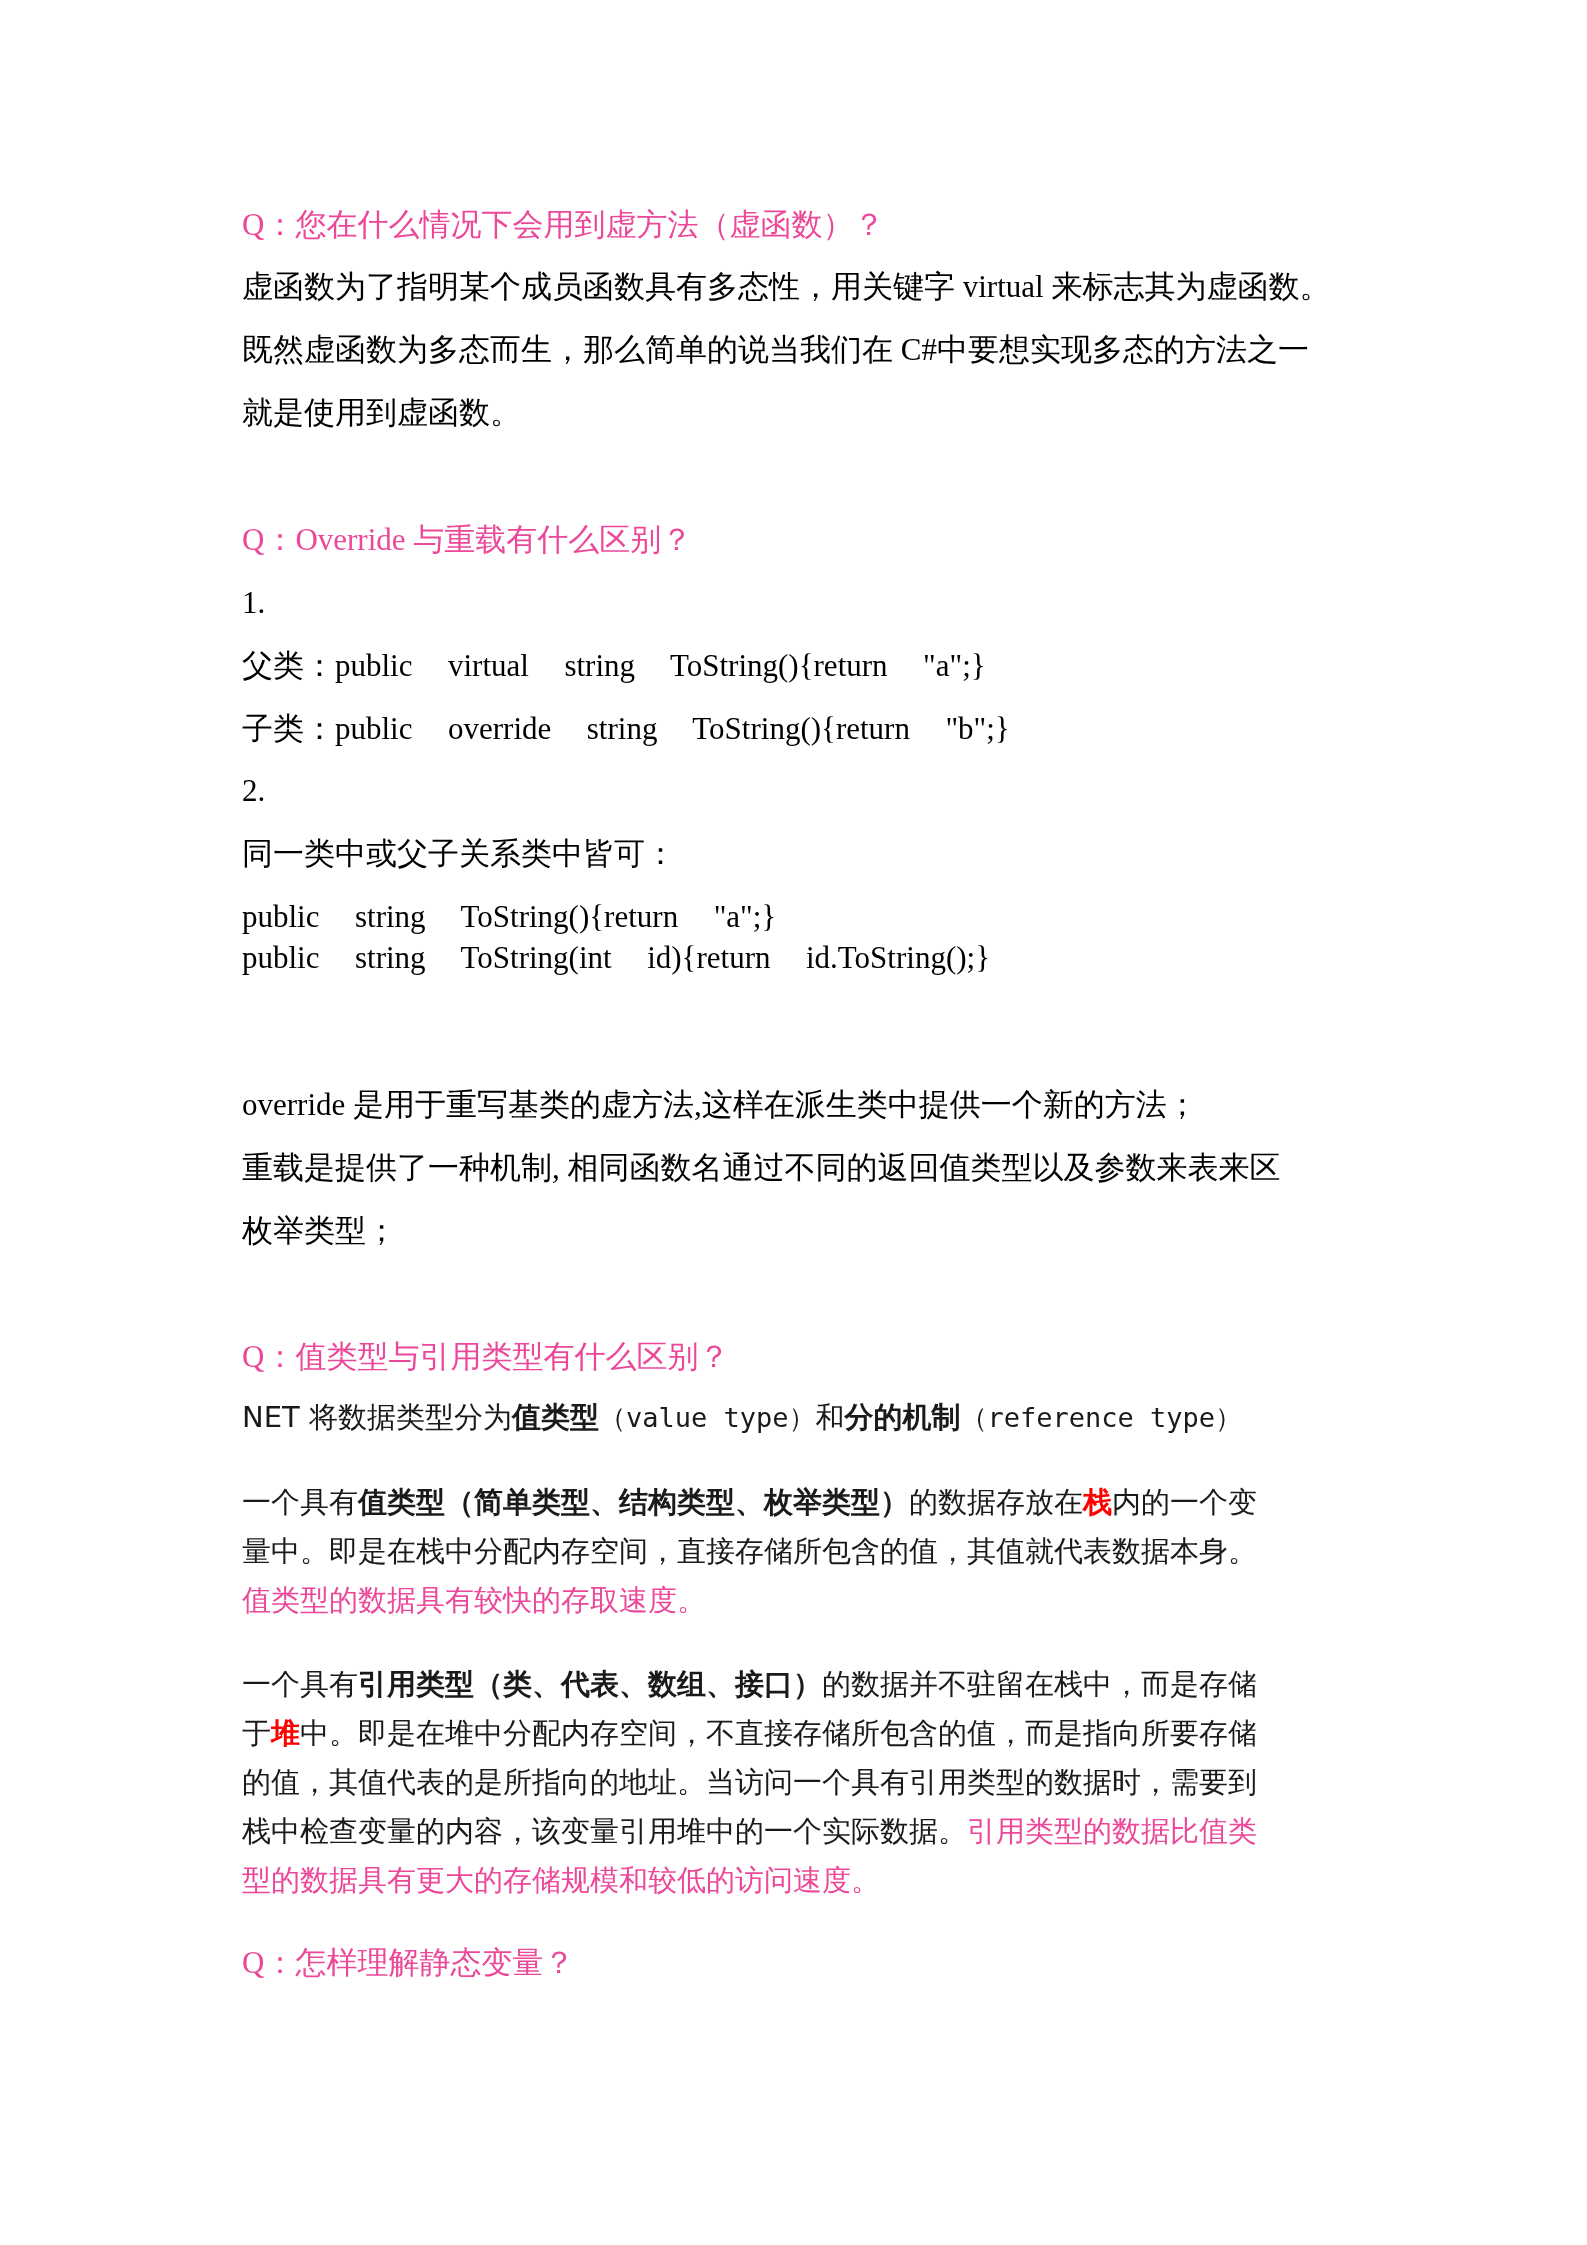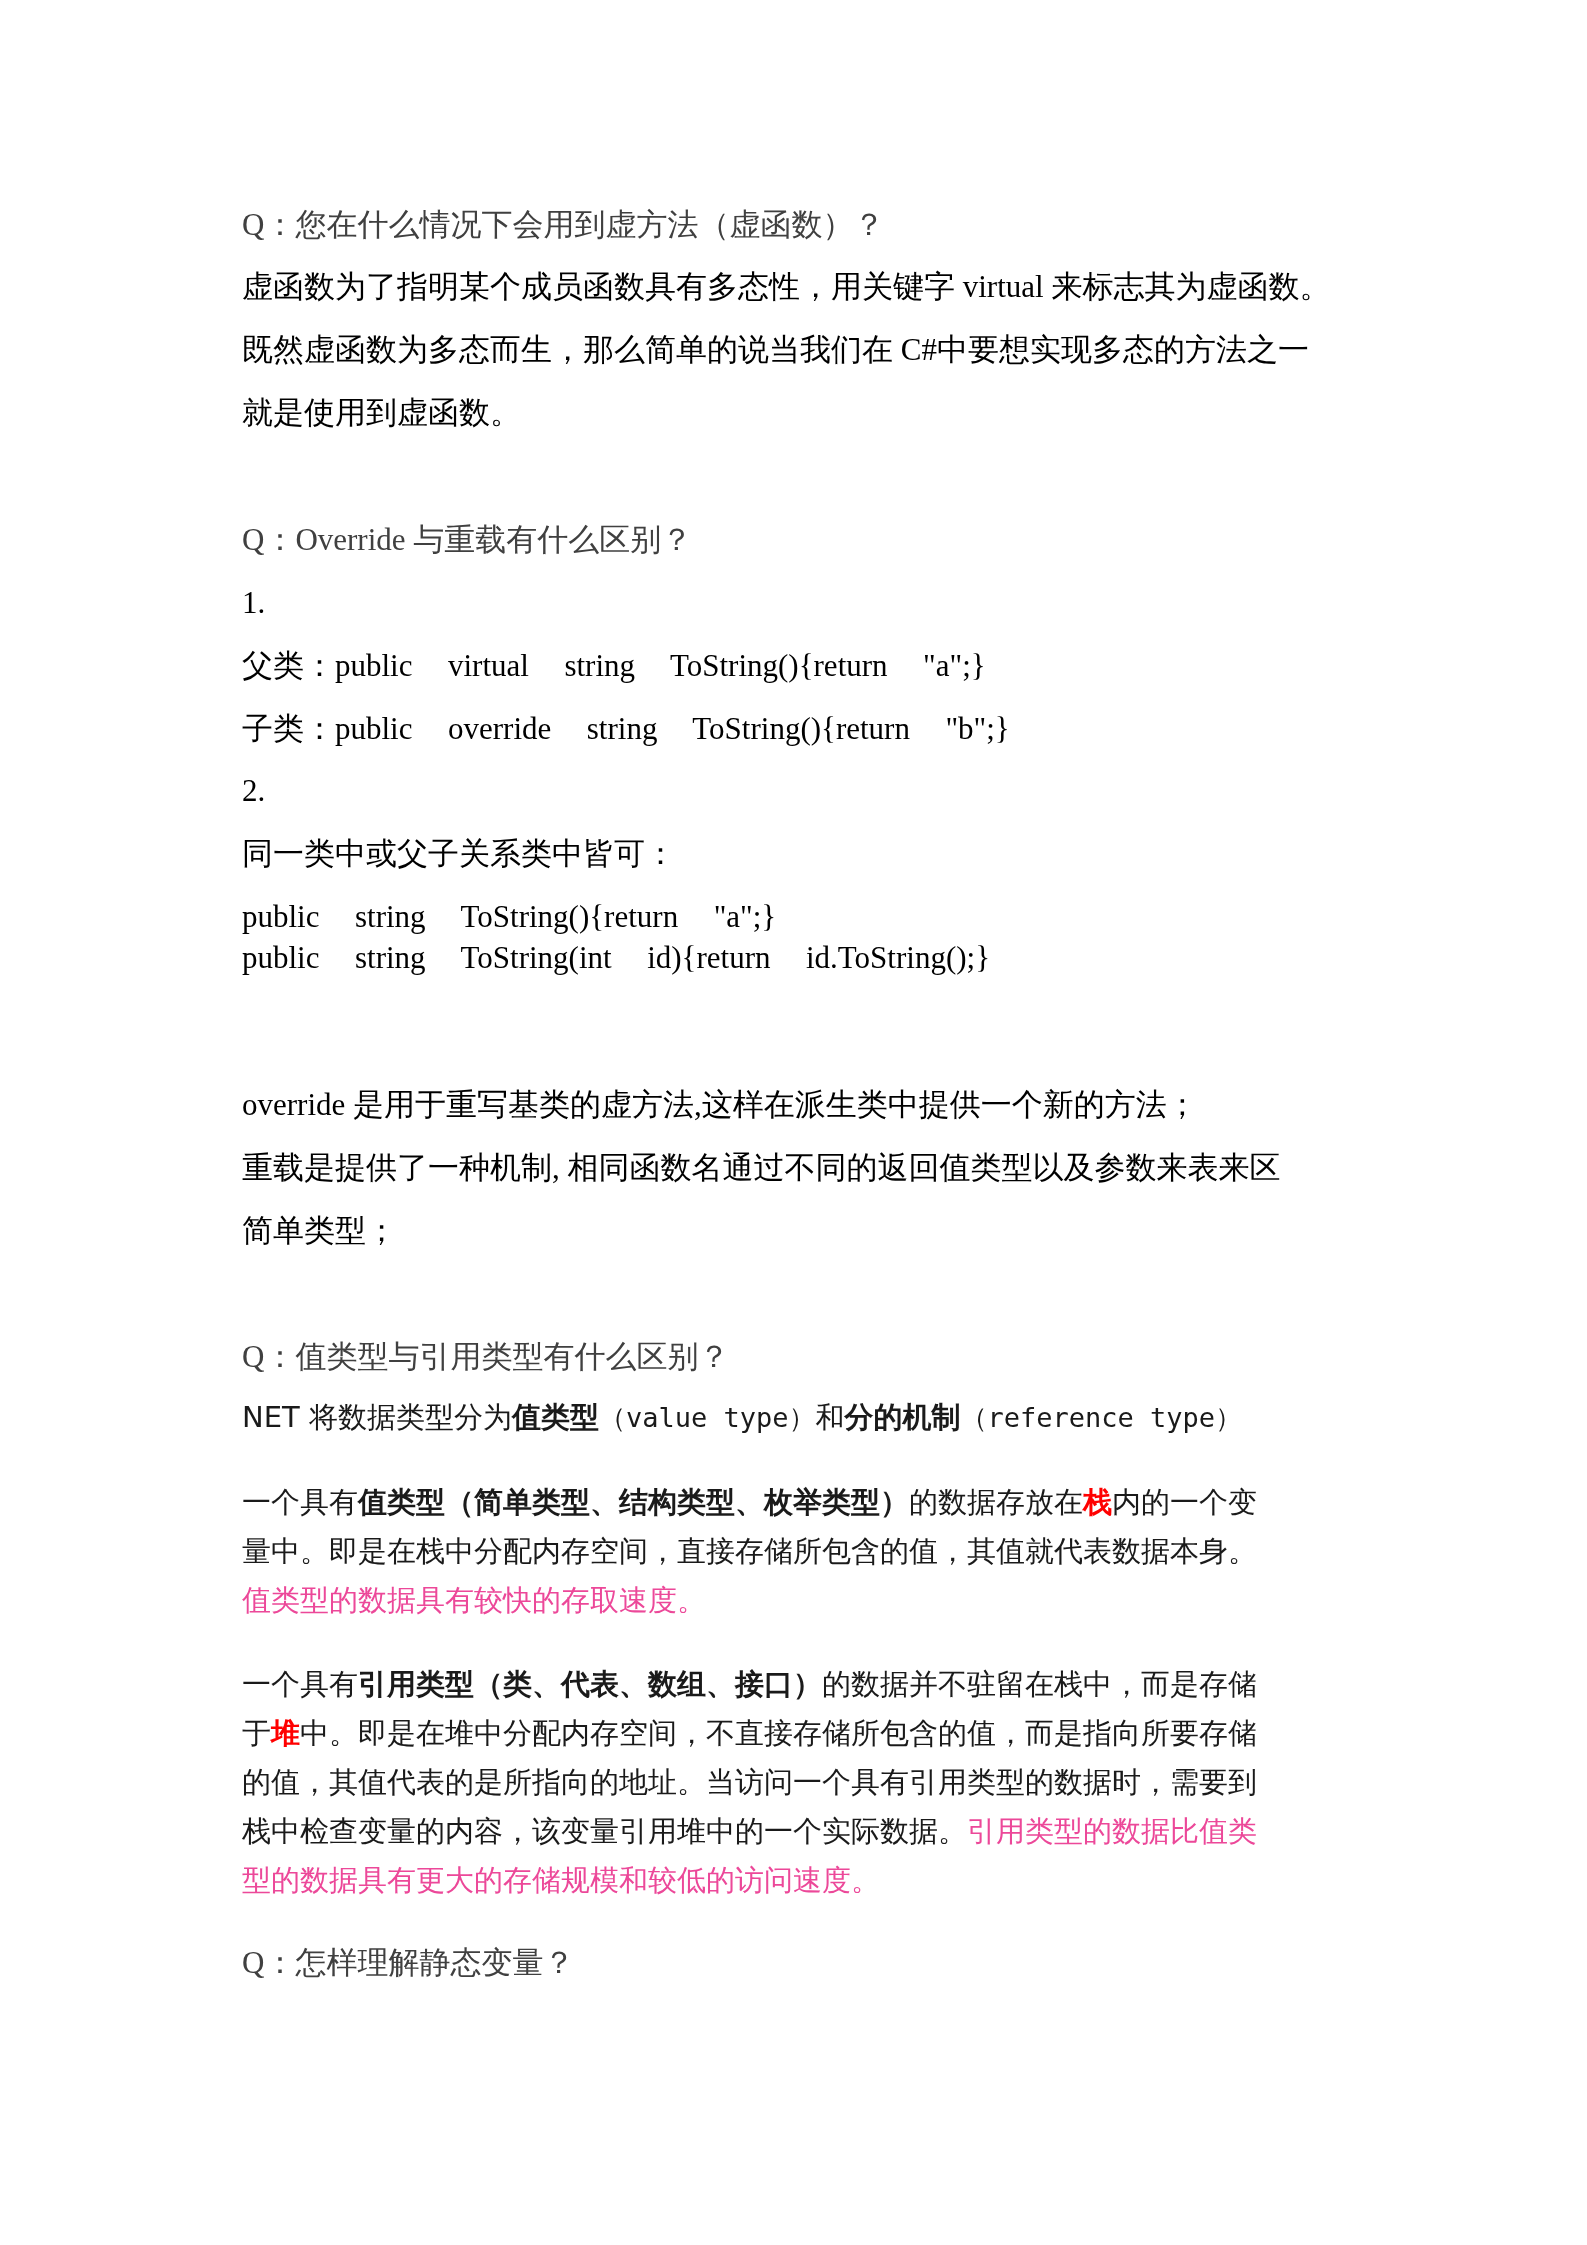--- a/index.html
+++ b/index.html
@@ -17,21 +17,21 @@
     }
     .line {
       position: absolute;
       left: 242px;
       white-space: pre;
       font-size: 31px;
       line-height: 40px;
       margin: 0;
     }
     .q {
-      color: #404040;
+      color: #ec4899;
     }
     .code {
       word-spacing: 10px;
     }
     .sans {
       font-family: "DejaVu Sans", "Liberation Sans", sans-serif;
       font-size: 29px;
       color: #1a1a1a;
     }
     .mono {
@@ -60,21 +60,21 @@
 <p class="line q" style="top:520px;">Q：Override 与重载有什么区别？</p>
 <p class="line" style="top:583px;">1.</p>
 <p class="line code" style="top:646px;">父类：public  virtual  string  ToString(){return  "a";}</p>
 <p class="line code" style="top:709px;">子类：public  override  string  ToString(){return  "b";}</p>
 <p class="line" style="top:771px;">2.</p>
 <p class="line" style="top:834px;">同一类中或父子关系类中皆可：</p>
 <p class="line code" style="top:897px;">public  string  ToString(){return  "a";}</p>
 <p class="line code" style="top:938px;">public  string  ToString(int  id){return  id.ToString();}</p>
 <p class="line" style="top:1085px;">override 是用于重写基类的虚方法,这样在派生类中提供一个新的方法；</p>
 <p class="line" style="top:1148px;">重载是提供了一种机制, 相同函数名通过不同的返回值类型以及参数来表来区</p>
-<p class="line" style="top:1211px;">简单类型；</p>
+<p class="line" style="top:1211px;">枚举类型；</p>
 
 <p class="line q" style="top:1337px;">Q：值类型与引用类型有什么区别？</p>
 <p class="line sans" style="top:1397px;"><span>NET 将数据类型分为</span><span class="bold">值类型</span><span class="mono">（value type）</span><span>和</span><span class="bold">分的机制</span><span class="mono">（reference type）</span></p>
 
 <p class="line sans" style="top:1482px;text-align:right;"><span>一个具有</span><span class="bold">值类型（简单类型、结构类型、枚举类型）</span><span>的数据存放在</span><span class="red">栈</span><span>内的一个变</span></p>
 <p class="line sans" style="top:1531px;">量中。即是在栈中分配内存空间，直接存储所包含的值，其值就代表数据本身。</p>
 <p class="line sans plum" style="top:1580px;">值类型的数据具有较快的存取速度。</p>
 
 <p class="line sans" style="top:1664px;"><span>一个具有</span><span class="bold">引用类型（类、代表、数组、接口）</span><span>的数据并不驻留在栈中，而是存储</span></p>
 <p class="line sans" style="top:1713px;"><span>于</span><span class="red">堆</span><span>中。即是在堆中分配内存空间，不直接存储所包含的值，而是指向所要存储</span></p>

